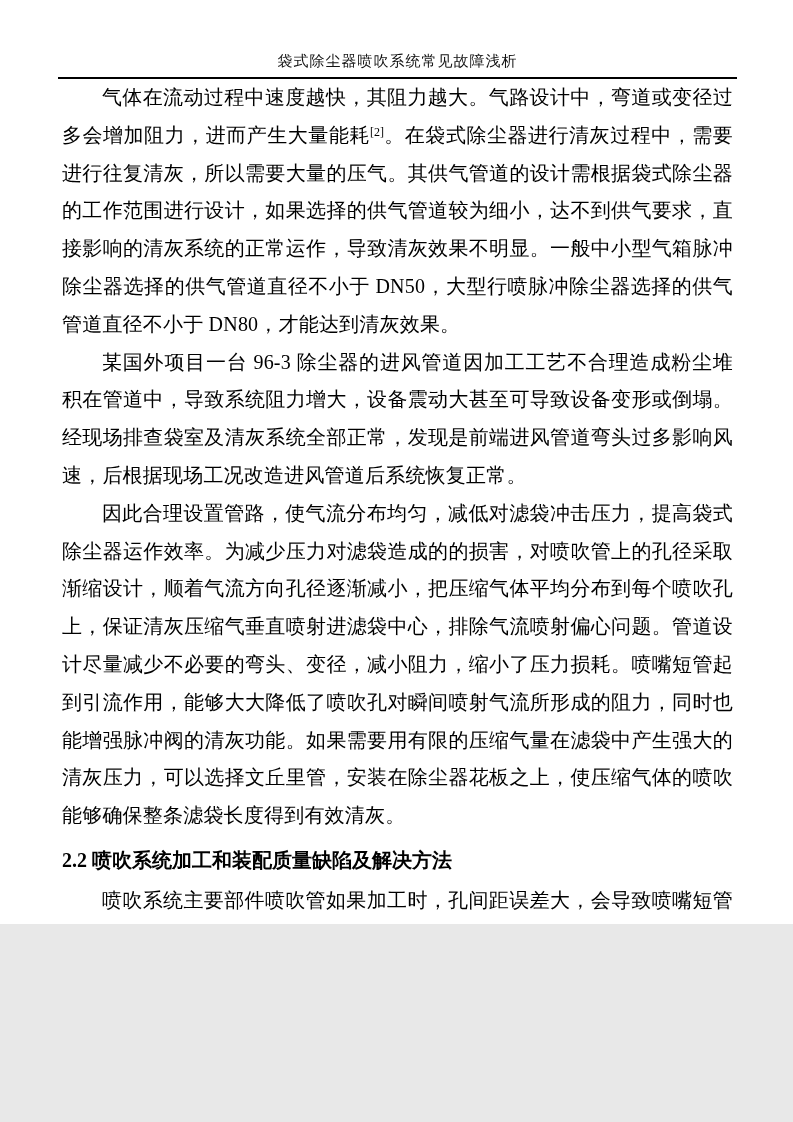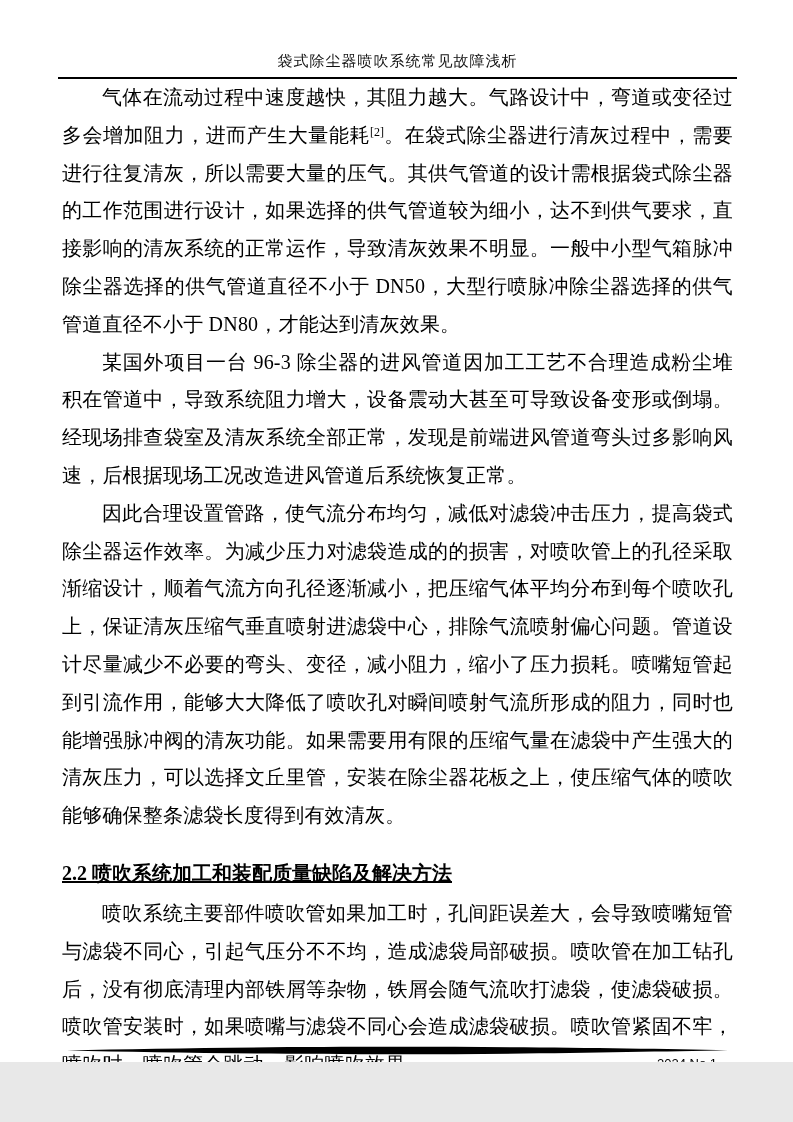--- a/index.html
+++ b/index.html
@@ -1,19 +1,19 @@
 <!DOCTYPE html>
 <html><head>
 <meta charset="utf-8">
 <style>
   html, body { margin: 0; padding: 0; background: #e8e8e8; }
   .page {
     position: relative;
     width: 793px;
-    height: 1062px;
+    height: 924px;
     margin: 0 auto;
     background: #ffffff;
     font-family: "Liberation Serif", "DejaVu Serif", serif;
     color: #000;
     overflow: hidden;
   }
   .content {
     position: absolute;
     left: 62px;
     right: 60px;
@@ -45,21 +45,21 @@
     text-align: justify;
     text-indent: 2em;
     letter-spacing: 0.2px;
   }
   sup.cite {
     font-size: 12px;
     line-height: 0;
     vertical-align: 6px;
     letter-spacing: 0;
   }
-  .h2-2 { margin-top: 25px; margin-bottom: 9px; text-decoration: underline; }
+  .h2-2 { margin-top: 12px; margin-bottom: 9px; }
   .footer {
     position: absolute;
     left: 62px;
     right: 60px;
     top: 1046px;
   }
   .footer-bar-svg { display: block; margin: 0 auto; width: 661px; height: 9px; }
   .footer-line {
     position: relative;
     height: 18px;

